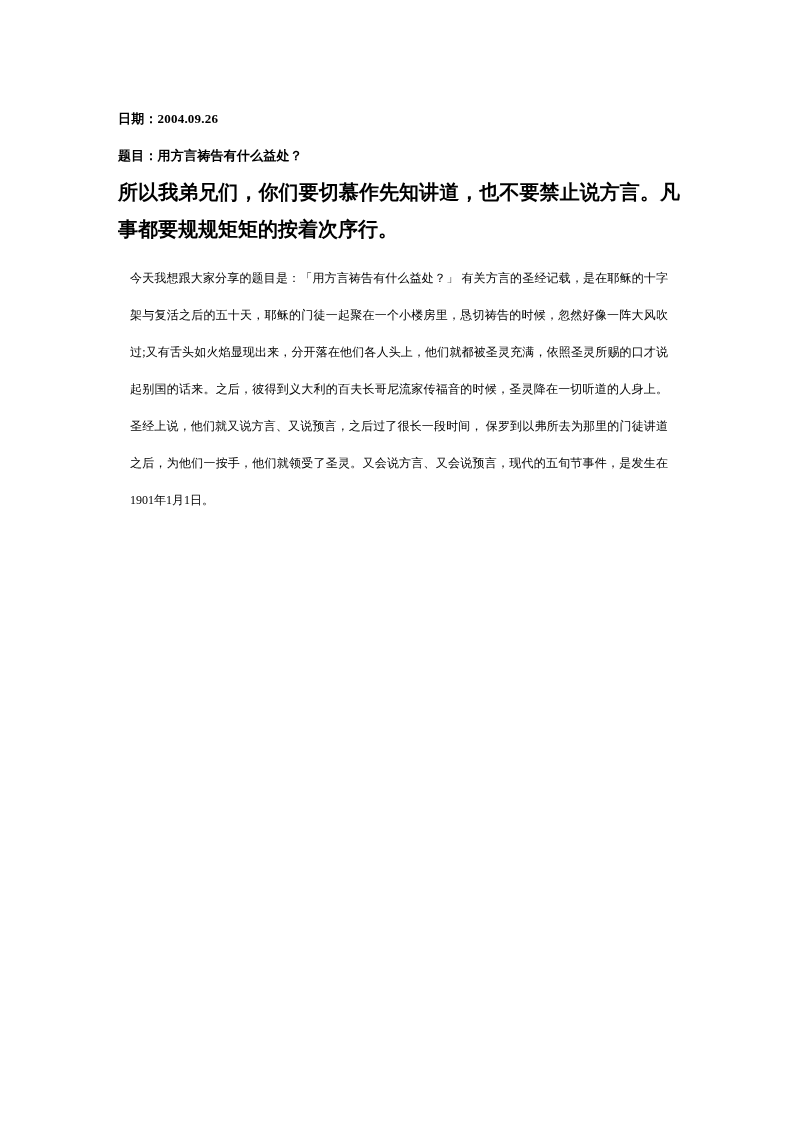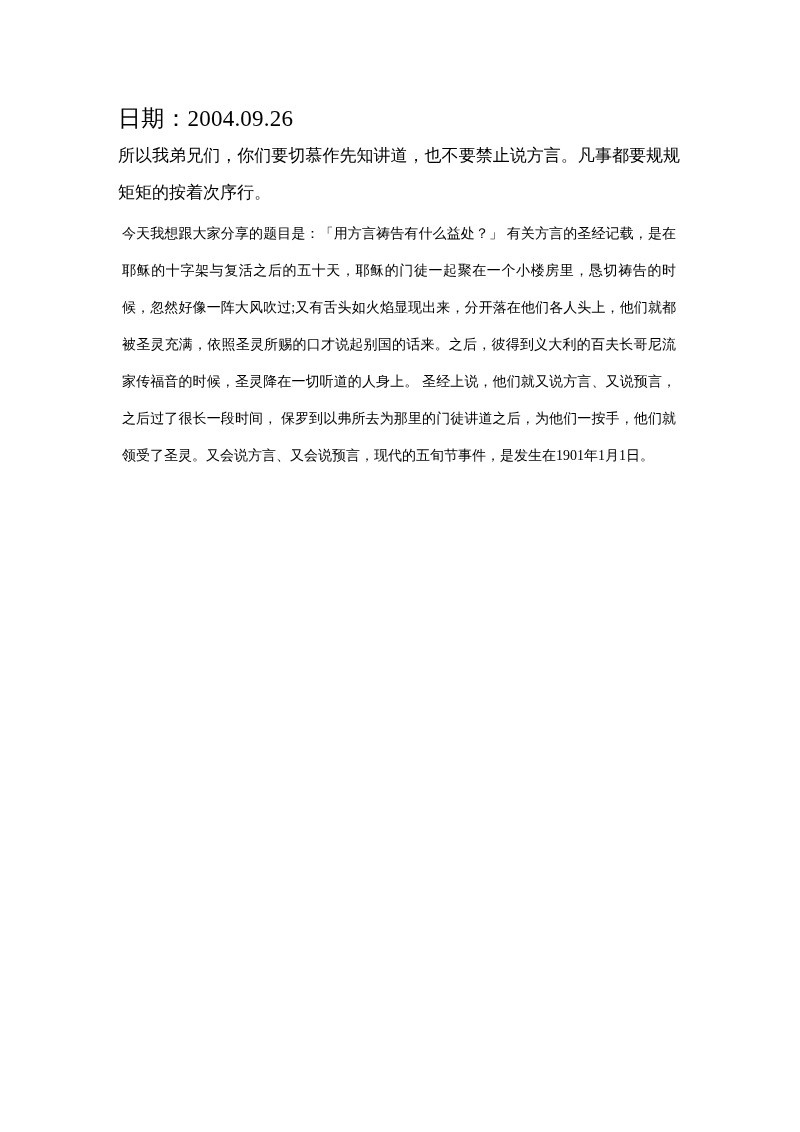--- a/index.html
+++ b/index.html
@@ -19,53 +19,58 @@
     width: 800px;
     height: 1132px;
     background: #ffffff;
     box-sizing: border-box;
     padding: 100px 120px 40px 118px;
   }
   .doc-body {
     width: 562px;
   }
   .line {
-    font-size: 23px;
+    font-size: 13px;
     line-height: 37px;
     letter-spacing: 0.2px;
     white-space: nowrap;
+    font-weight: bold;
   }
   .head-line {
     margin: 0;
   }
   .scripture {
-    font-size: 17px;
+    font-size: 20px;
     line-height: 37px;
     text-align: justify;
     text-justify: inter-ideograph;
     margin: 0;
+    font-weight: bold;
   }
   .body-text {
-    font-size: 14px;
+    font-size: 12px;
     line-height: 37px;
     text-align: justify;
     text-justify: inter-ideograph;
-    margin: 4px;
+    margin: 12px;
   }
 </style>
 </head>
 <body>
 
 <div class="page">
   <div class="doc-body">
 
     <div class="line head-line">
       <span>日期：</span><span>2004.09.26</span>
     </div>
 
+    <div class="line head-line">
+      <span>题目：</span><span>用方言祷告有什么益处？</span>
+    </div>
 
 
 
     <p class="scripture">所以我弟兄们，你们要切慕作先知讲道，也不要禁止说方言。凡事都要规规矩矩的按着次序行。</p>
 
     <p class="body-text">今天我想跟大家分享的题目是：「用方言祷告有什么益处？」 有关方言的圣经记载，是在耶稣的十字架与复活之后的五十天，耶稣的门徒一起聚在一个小楼房里，恳切祷告的时候，忽然好像一阵大风吹过;又有舌头如火焰显现出来，分开落在他们各人头上，他们就都被圣灵充满，依照圣灵所赐的口才说起别国的话来。之后，彼得到义大利的百夫长哥尼流家传福音的时候，圣灵降在一切听道的人身上。 圣经上说，他们就又说方言、又说预言，之后过了很长一段时间， 保罗到以弗所去为那里的门徒讲道之后，为他们一按手，他们就领受了圣灵。又会说方言、又会说预言，现代的五旬节事件，是发生在1901年1月1日。</p>
 
 
   </div>
 </div>

